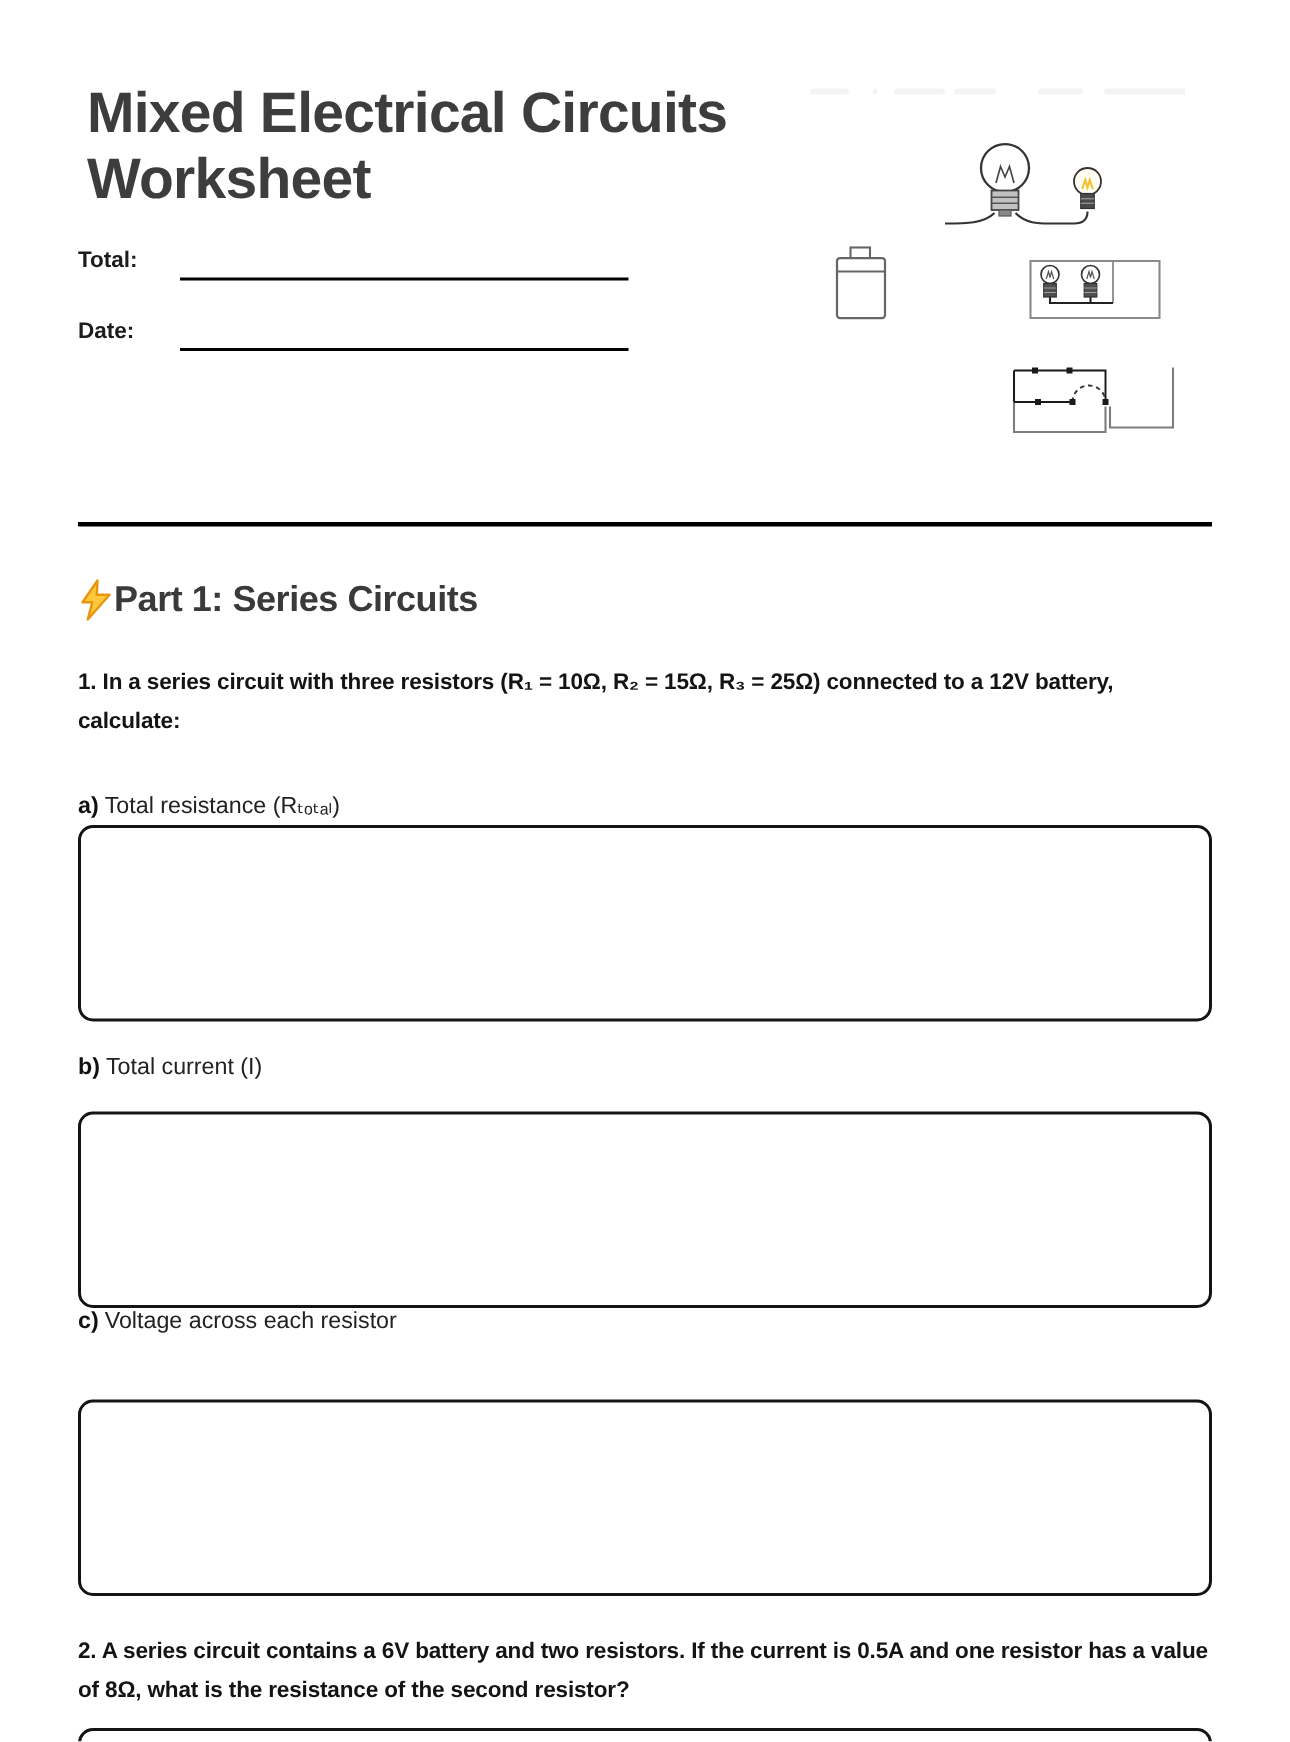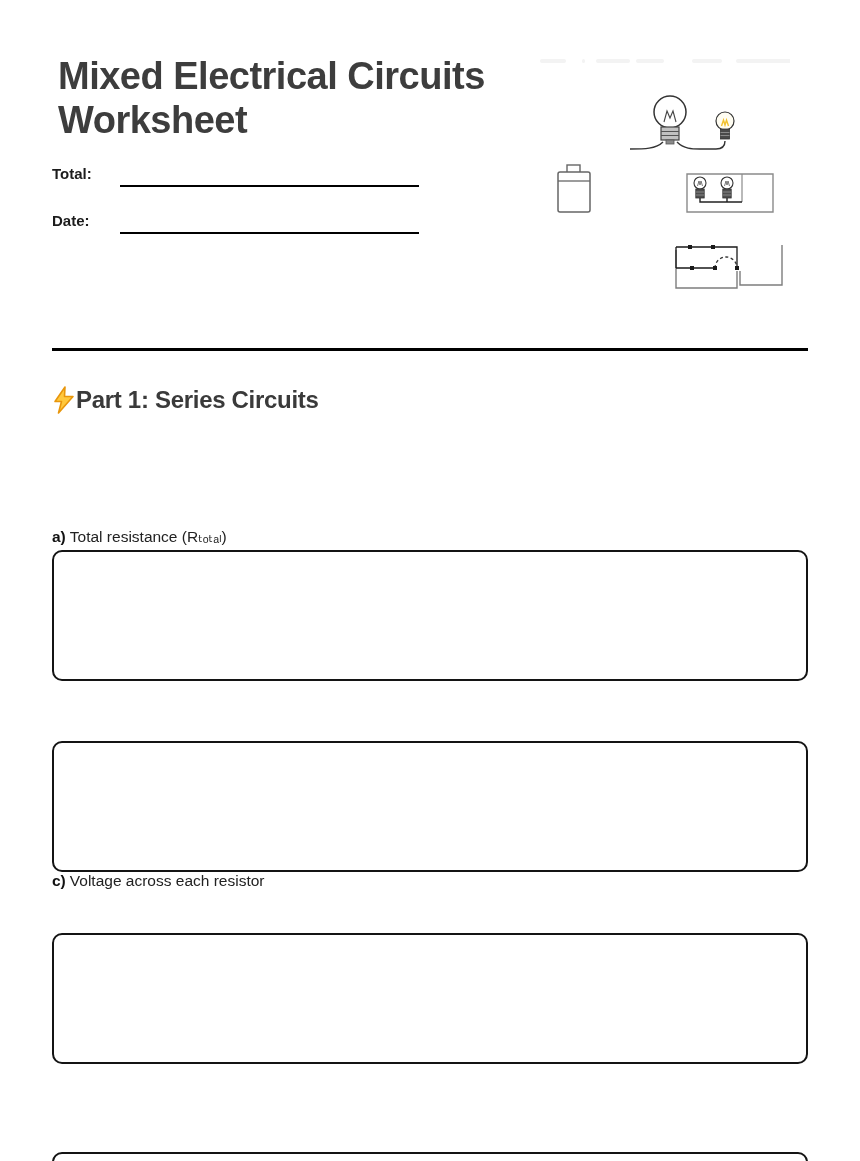--- a/index.html
+++ b/index.html
@@ -134,24 +134,27 @@
 
   <div class="abs divider"></div>
 
   <div class="abs part-heading-row">
     <svg width="24" height="28" viewBox="0 0 24 28">
       <polygon points="13,1 3,15.5 9.5,15.5 6.5,27 21,10.5 12.5,10.5" fill="#ffc83d" stroke="#e8960c" stroke-width="1.6" stroke-linejoin="round"></polygon>
     </svg>
     <h2 class="part-heading">Part 1: Series Circuits</h2>
   </div>
 
+  <p class="abs question" style="top:442px;">1. In a series circuit with three resistors (R₁ = 10Ω, R₂ = 15Ω, R₃ = 25Ω) connected to a 12V battery, calculate:</p>
 
   <p class="abs sub-label" style="top:528px;"><b>a)</b><span>Total resistance (Rₜₒₜₐₗ)</span></p>
   <div class="abs answer-box" style="top:550px;"></div>
 
+  <p class="abs sub-label" style="top:703px;"><b>b)</b><span>Total current (I)</span></p>
   <div class="abs answer-box" style="top:741px;"></div>
 
   <p class="abs sub-label" style="top:872px;"><b>c)</b><span>Voltage across each resistor</span></p>
   <div class="abs answer-box" style="top:933px;"></div>
 
+  <p class="abs question" style="top:1088px;">2. A series circuit contains a 6V battery and two resistors. If the current is 0.5A and one resistor has a value of 8Ω, what is the resistance of the second resistor?</p>
   <div class="abs answer-box" style="top:1152px;"></div>
 
 </div>
 
 </body></html>

